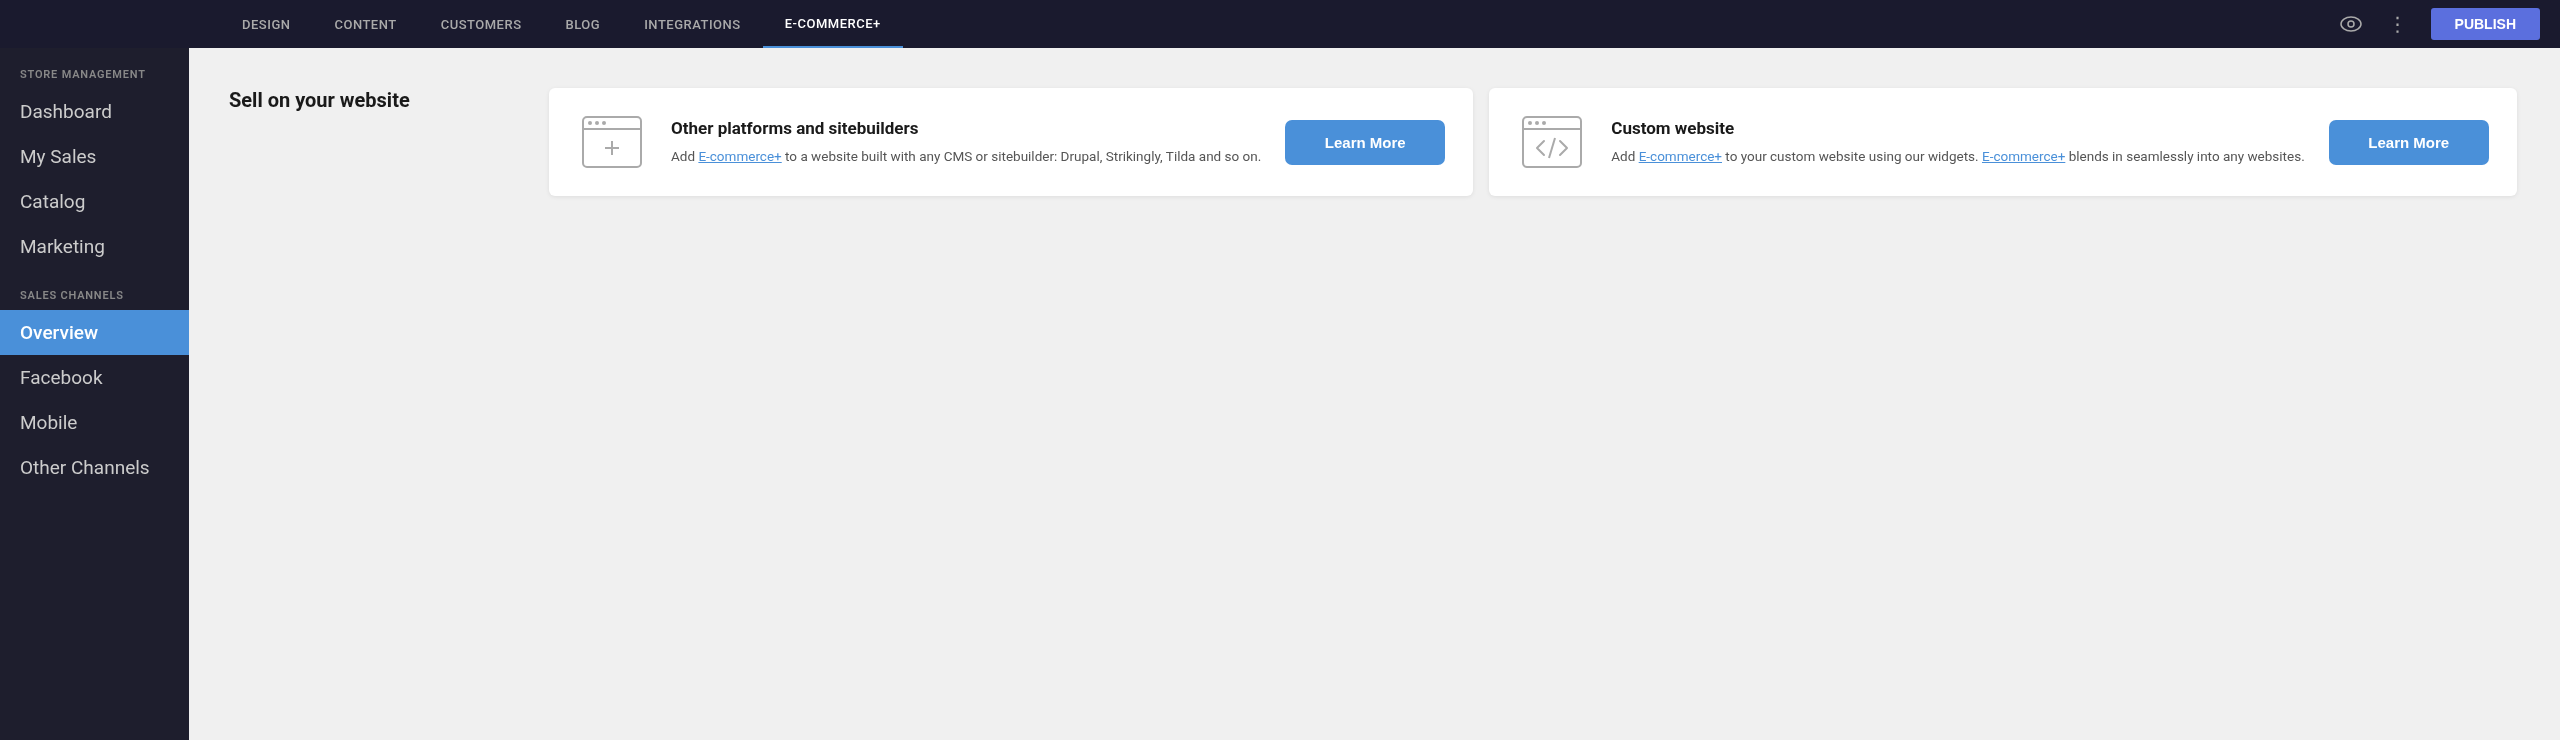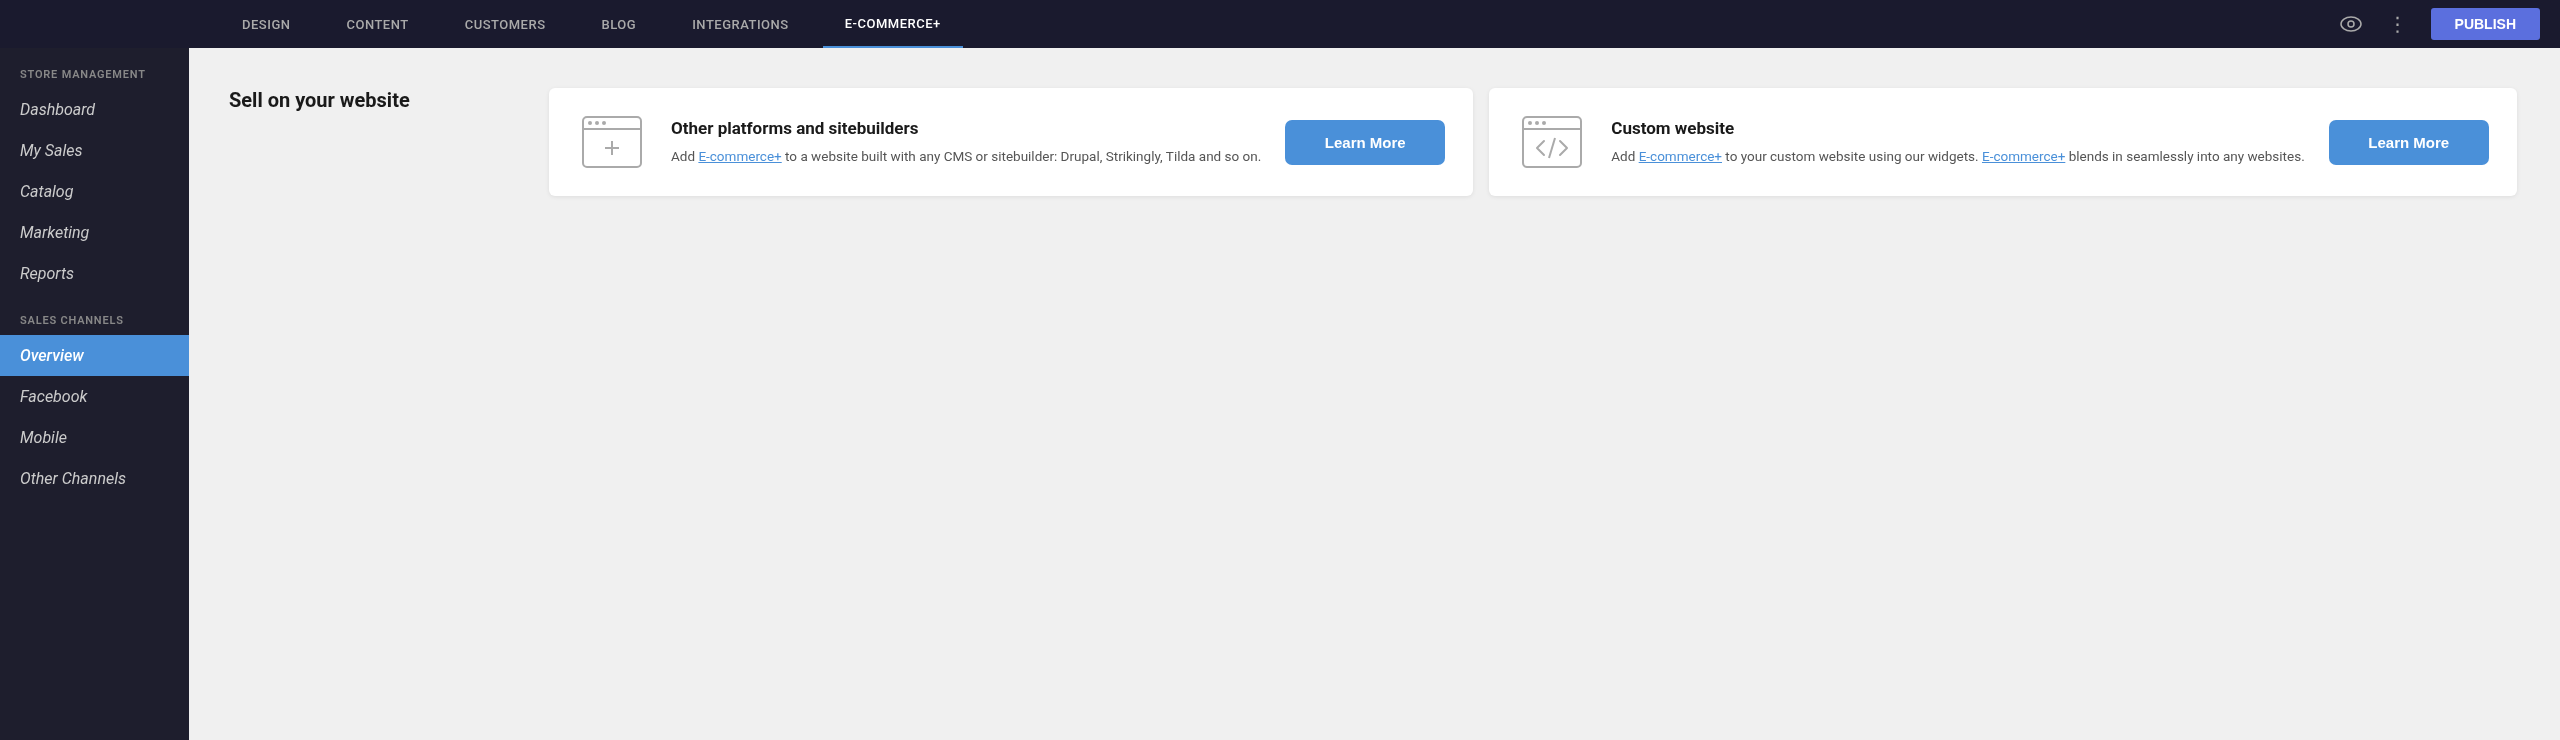--- a/index.html
+++ b/index.html
@@ -11,21 +11,21 @@
       height: 48px;
       display: flex;
       align-items: center;
       justify-content: space-between;
       padding: 0 0 0 220px;
       flex-shrink: 0;
     }
     .top-nav-links {
       display: flex;
       align-items: center;
-      gap: 12px;
+      gap: 0;
     }
     .nav-link {
       color: #aaa;
       font-size: 13px;
       font-weight: 500;
       letter-spacing: 0.5px;
       padding: 0 22px;
       height: 48px;
       display: flex;
       align-items: center;
@@ -84,25 +84,24 @@
       color: #888;
       text-transform: uppercase;
       letter-spacing: 0.8px;
       padding: 20px 20px 8px 20px;
       font-weight: 600;
     }
     .sidebar-item {
       display: flex;
       align-items: center;
       padding: 11px 20px;
-      font-size: 16px;
+      font-size: 19px;
       color: #ccc;
       cursor: pointer;
       font-weight: 400;
-      font-style: italic;
     }
     .sidebar-item.active {
       background: #4a90d9;
       color: #fff;
       font-weight: 500;
     }
 
     
     .main-content {
       flex: 1;
@@ -224,21 +223,20 @@
 </nav>
 
 <div class="layout">
 
   <aside class="sidebar">
     <div class="sidebar-section-label">Store management</div>
     <div class="sidebar-item">Dashboard</div>
     <div class="sidebar-item">My Sales</div>
     <div class="sidebar-item">Catalog</div>
     <div class="sidebar-item">Marketing</div>
-    <div class="sidebar-item">Reports</div>
 
     <div class="sidebar-section-label">Sales channels</div>
     <div class="sidebar-item active">Overview</div>
     <div class="sidebar-item">Facebook</div>
     <div class="sidebar-item">Mobile</div>
     <div class="sidebar-item">Other Channels</div>
   </aside>
 
   <main class="main-content">
     <div class="sell-section">

